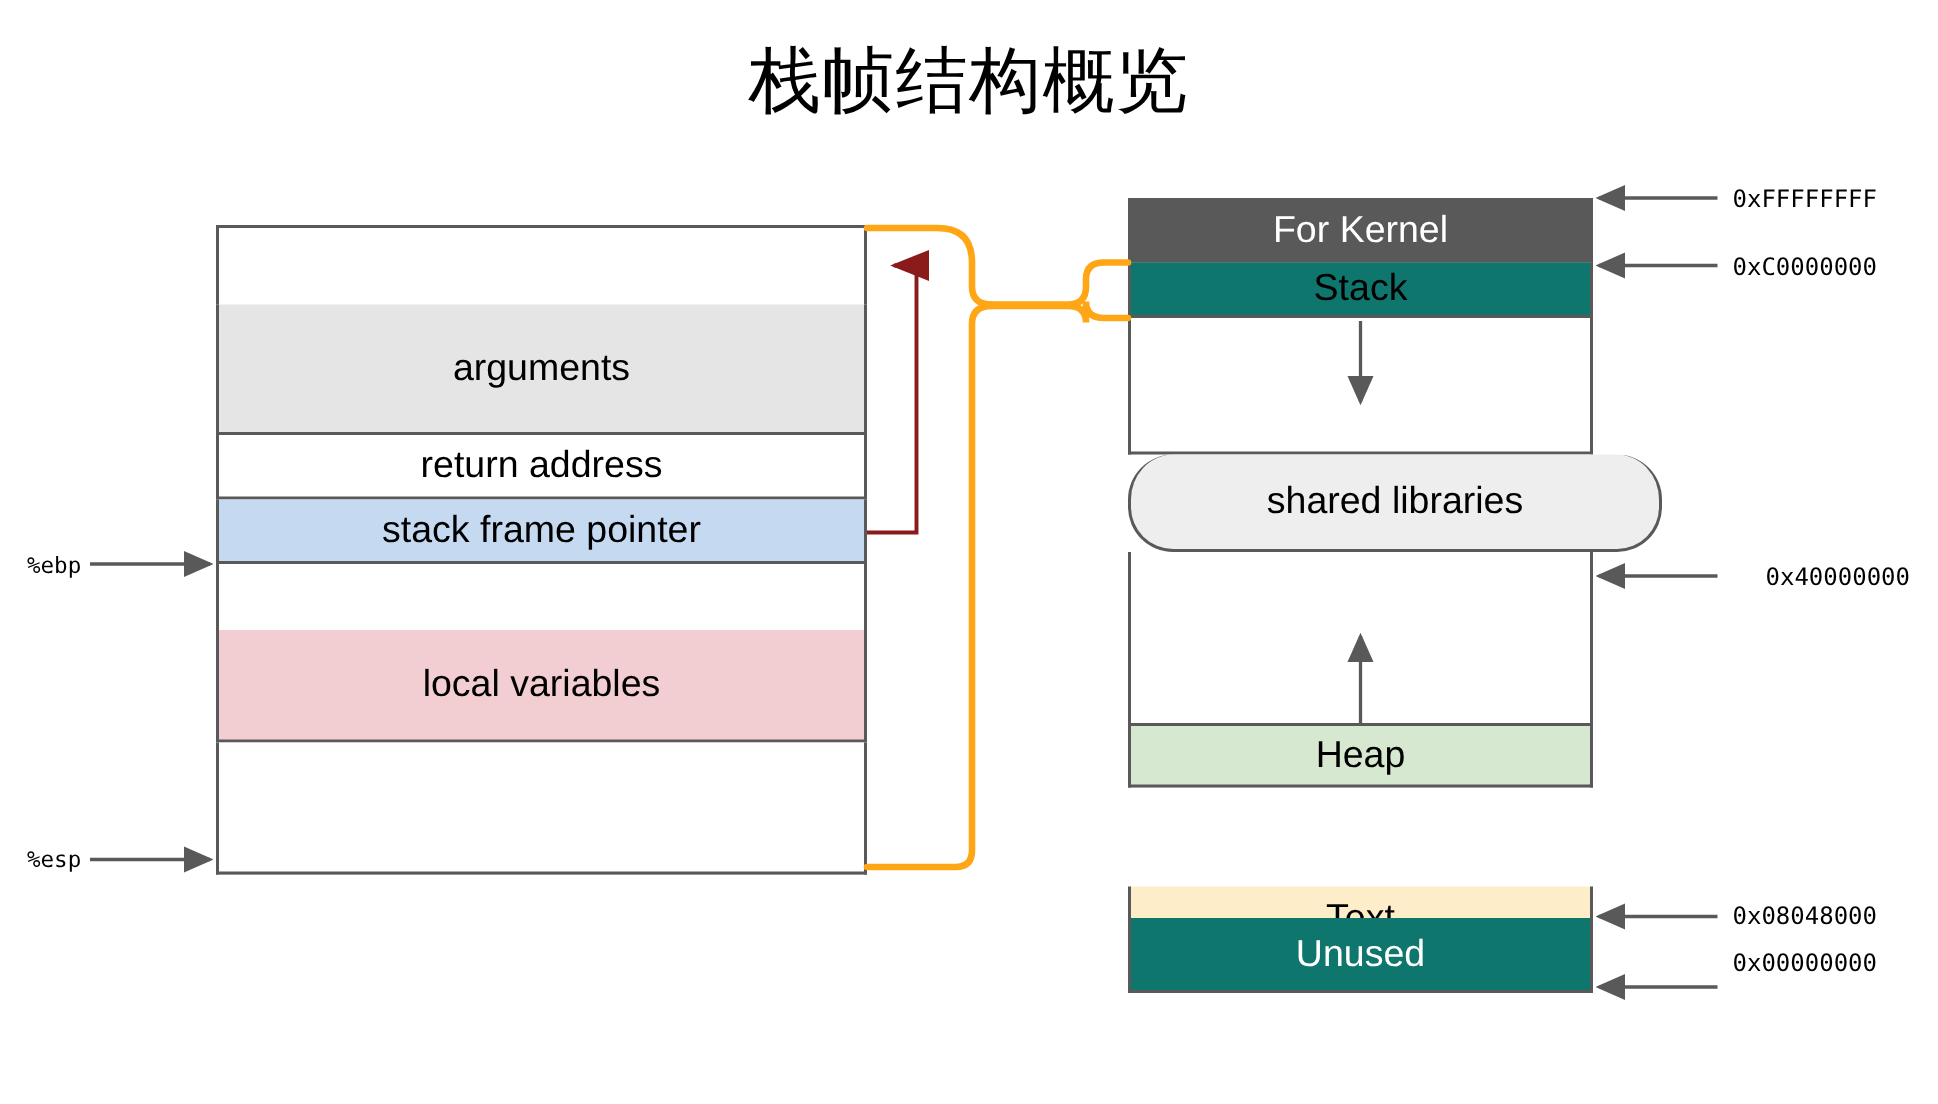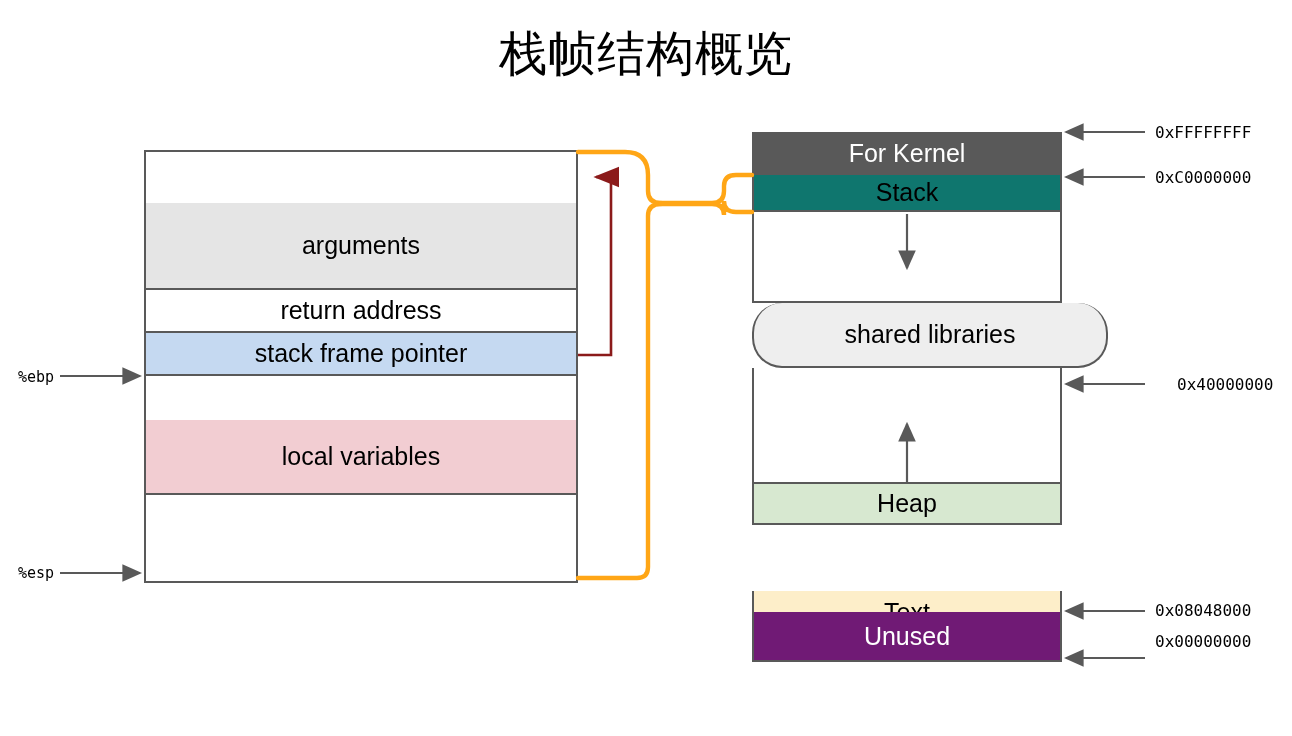--- a/index.html
+++ b/index.html
@@ -126,21 +126,21 @@
 
   <div class="blk noTop" style="left:752px; top:484px; width:310px; height:41px; background:#d7e8d0;">
     <span>Heap</span>
   </div>
 
 
   <div class="blk noTop" style="left:752px; top:591px; width:310px; height:44px; background:#fdeec9;">
     <span>Text</span>
   </div>
 
-  <div class="blk noTop" style="left:752px; top:612px; width:310px; height:50px; background:#701a75; color:#ffffff;align-items:center;">
+  <div class="blk noTop" style="left:752px; top:612px; width:310px; height:50px; background:#0f766e; color:#ffffff;align-items:center;">
     <span>Unused</span>
   </div>
 
   <div class="addr-label" style="left:1155px; top:123px;">0xFFFFFFFF</div>
   <div class="addr-label" style="left:1155px; top:168px;">0xC0000000</div>
   <div class="addr-label" style="left:1157px; top:375px;margin-left:20px;">0x40000000</div>
   <div class="addr-label" style="left:1155px; top:601px;">0x08048000</div>
   <div class="addr-label" style="left:1155px; top:632px;">0x00000000</div>
 
   <svg class="overlay" viewBox="0 0 1292 736">

